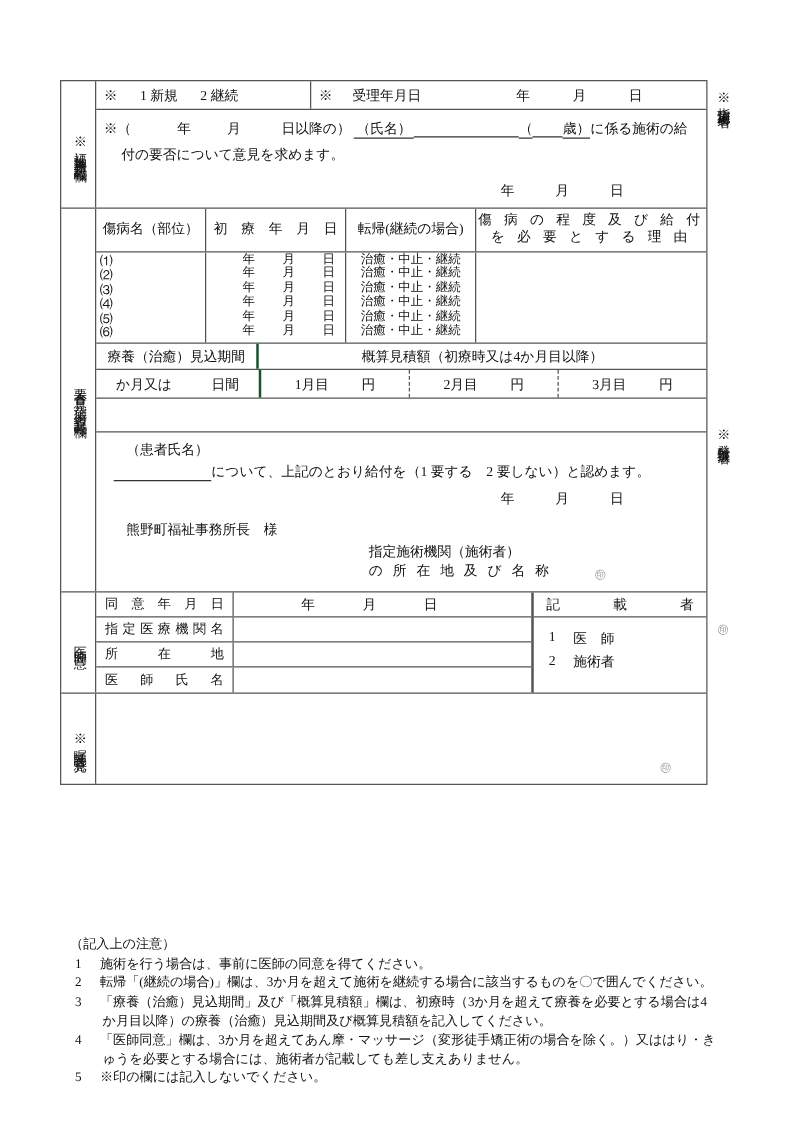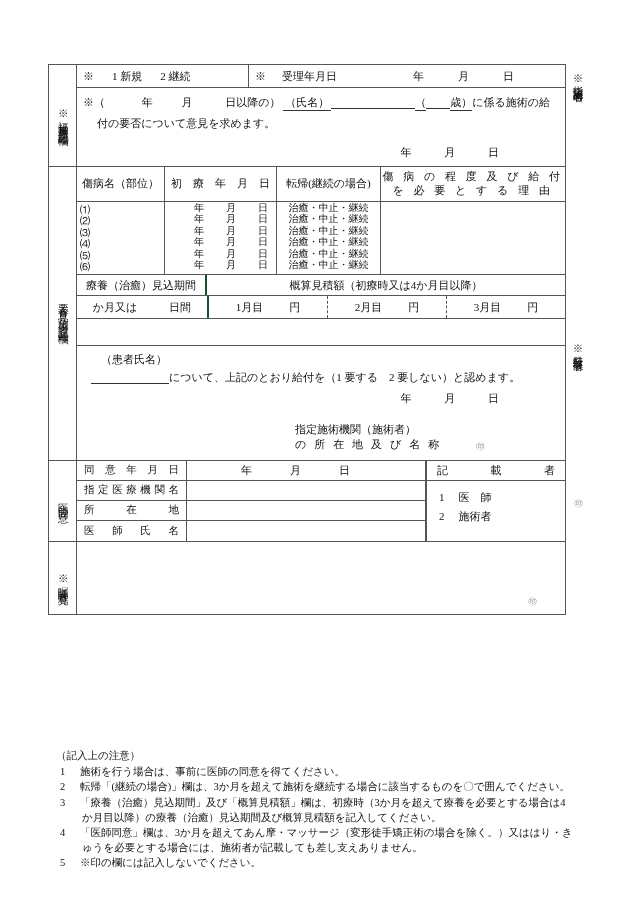--- a/index.html
+++ b/index.html
@@ -197,21 +197,21 @@
   #b-stmt .blank {
     display: inline-block;
     width: 78px;
     border-bottom: 1px solid #333;
     margin-left: 4px;
   }
   #b-stmt .ymd2 { text-align: right; padding-right: 58px; margin-top: 6px; }
   #b-stmt .ymd2 span { margin-left: 30px; }
   #b-stmt .to-line { margin-top: 10px; margin-left: 14px; }
   #b-stmt .inst {
-    margin-top: 16px;
+    margin-top: 4px;
     margin-left: 208px;
     line-height: 1.35;
     display: flex;
     align-items: flex-end;
     gap: 34px;
   }
   .spaced { letter-spacing: 2.6px; }
   .seal-sm { font-size: 9px; color: #777; }
 
   
@@ -425,20 +425,21 @@
         <div id="b-stmt">
           <div class="pname">（患者氏名）</div>
           <div class="main-line">
             <span class="blank">&nbsp;</span><span>について、上記のとおり給付を（1 要する　2 要しない）と認めます。</span>
           </div>
           <div class="ymd2">
             <span>年</span>
             <span>月</span>
             <span>日</span>
           </div>
+          <div class="to-line">熊野町福祉事務所長　様</div>
           <div class="inst">
             <div>
               <div>指定施術機関（施術者）</div>
               <div class="spaced">の 所 在 地 及 び 名 称</div>
             </div>
             <span class="seal-sm">㊞</span>
           </div>
         </div>
       </div>
     </div>

